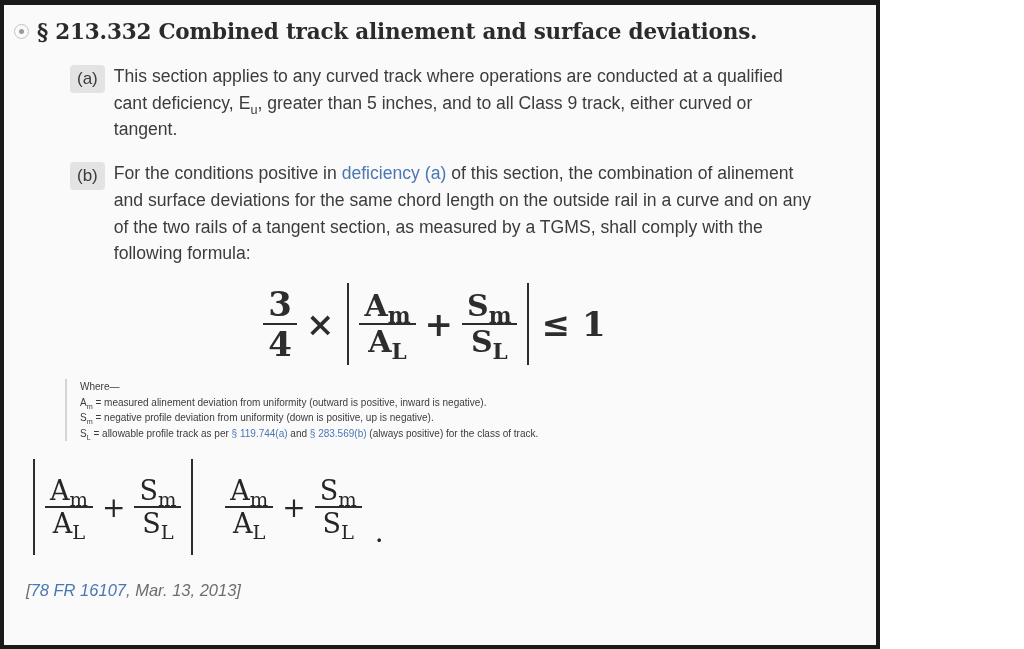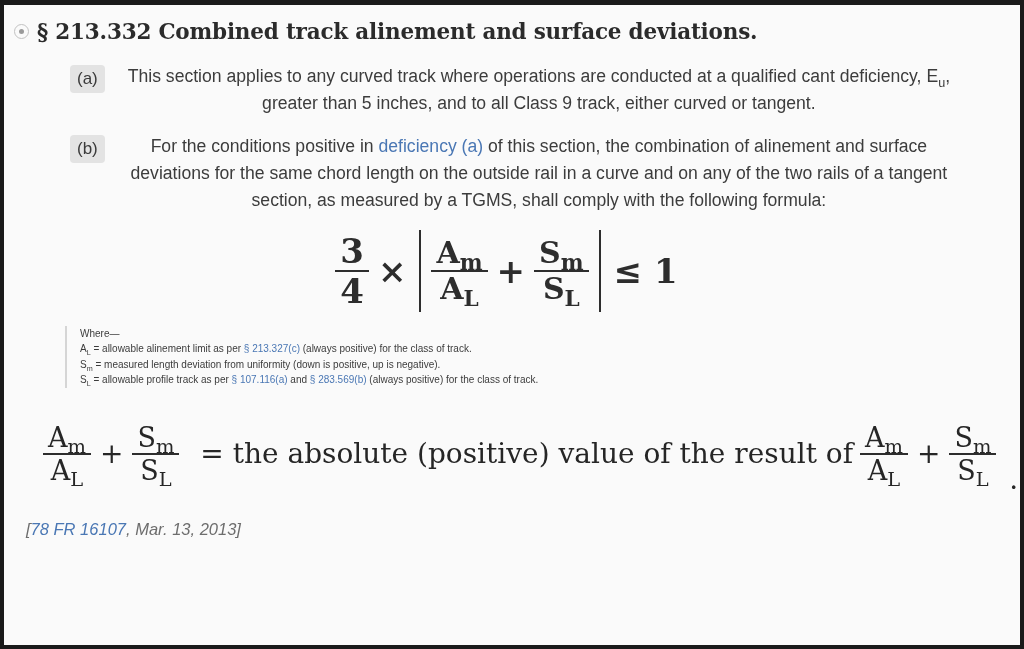--- a/index.html
+++ b/index.html
@@ -12,21 +12,21 @@
   body {
     width: 1024px;
     height: 649px;
     overflow: hidden;
     font-family: "Liberation Sans", sans-serif;
   }
 
   
   #page-frame {
     position: relative;
-    width: 1024px;
+    width: 880px;
     height: 649px;
     background: #737373;
     border: 4px solid #1a1a1a;
     border-top-width: 5px;
     overflow: hidden;
   }
 
   #content-scroll {
     position: absolute;
     inset: 0;
@@ -91,21 +91,20 @@
     padding: 5px 7px 6px 7px;
     margin-right: 9px;
     margin-top: 2px;
     font-family: "Liberation Sans", sans-serif;
   }
   .para-text {
     font-size: 17.6px;
     line-height: 1.52;
     color: #3c3c3c;
     font-family: "Liberation Sans", sans-serif;
-    text-align: center;
   }
   .para-text a, a.xref {
     color: #4a77b4;
     text-decoration: none;
   }
   sub { font-size: 0.72em; line-height: 0; }
 
   
   .formula-display {
     display: flex;
@@ -170,21 +169,21 @@
     font-size: 28px;
   }
   .abs-definition .vbar { height: 96px; width: 2px; }
   .abs-definition .frac { font-size: 27px; }
   .abs-definition .prose { font-size: 28px; padding: 0 4px; white-space: nowrap; }
   .abs-definition .gap { width: 22px; }
   .abs-definition .period { font-size: 28px; padding-left: 10px; align-self: flex-end; padding-bottom: 6px; }
 
   
   .citation {
-    margin: 18px 0 0 14px;
+    margin: 26px 0 0 14px;
     font-style: italic;
     font-size: 16.5px;
     color: #6d6d6d;
     font-family: "Liberation Sans", sans-serif;
   }
   .citation a { color: #4a77b4; text-decoration: none; font-style: italic; }
 </style>
 </head>
 <body>
 
@@ -240,34 +239,34 @@
         <span class="vbar"></span>
 
         <span class="op">≤</span>
         <span class="op">1</span>
       </span>
     </div>
 
     <div class="where-block">
       <div class="where-label">Where—</div>
 
-
       <div class="def-line">
-        <span>A</span><sub>L</sub>
-        <span>=</span><span> allowable alinement limit as per </span><a class="xref" href="#">§ 213.327(c)</a><span> (always positive) for the class of track.</span>
+        <span>A</span><sub>m</sub>
+        <span>=</span><span> measured alinement deviation from uniformity (outward is positive, inward is negative).</span>
       </div>
+
 
       <div class="def-line">
         <span>S</span><sub>m</sub>
-        <span>=</span><span> measured length deviation from uniformity (down is positive, up is negative).</span>
+        <span>=</span><span> negative profile deviation from uniformity (down is positive, up is negative).</span>
       </div>
 
       <div class="def-line">
         <span>S</span><sub>L</sub>
-        <span>=</span><span> allowable profile track as per </span><a class="xref" href="#">§ 107.116(a)</a><span> and </span><a class="xref" href="#">§ 283.569(b)</a><span> (always positive) for the class of track.</span>
+        <span>=</span><span> allowable profile track as per </span><a class="xref" href="#">§ 119.744(a)</a><span> and </span><a class="xref" href="#">§ 283.569(b)</a><span> (always positive) for the class of track.</span>
       </div>
     </div>
 
     <div class="abs-definition">
 
       <span class="vbar"></span>
 
       <span class="frac">
         <span class="num"><span>A</span><sub>m</sub></span>
         <span class="bar"></span>
@@ -277,21 +276,20 @@
       <span class="op">+</span>
 
       <span class="frac">
         <span class="num"><span>S</span><sub>m</sub></span>
         <span class="bar"></span>
         <span class="den"><span>S</span><sub>L</sub></span>
       </span>
 
       <span class="vbar"></span>
 
-      <span class="prose">= the absolute (positive) value of the result of</span>
 
       <span class="gap"></span>
 
       <span class="frac">
         <span class="num"><span>A</span><sub>m</sub></span>
         <span class="bar"></span>
         <span class="den"><span>A</span><sub>L</sub></span>
       </span>
 
       <span class="op">+</span>

